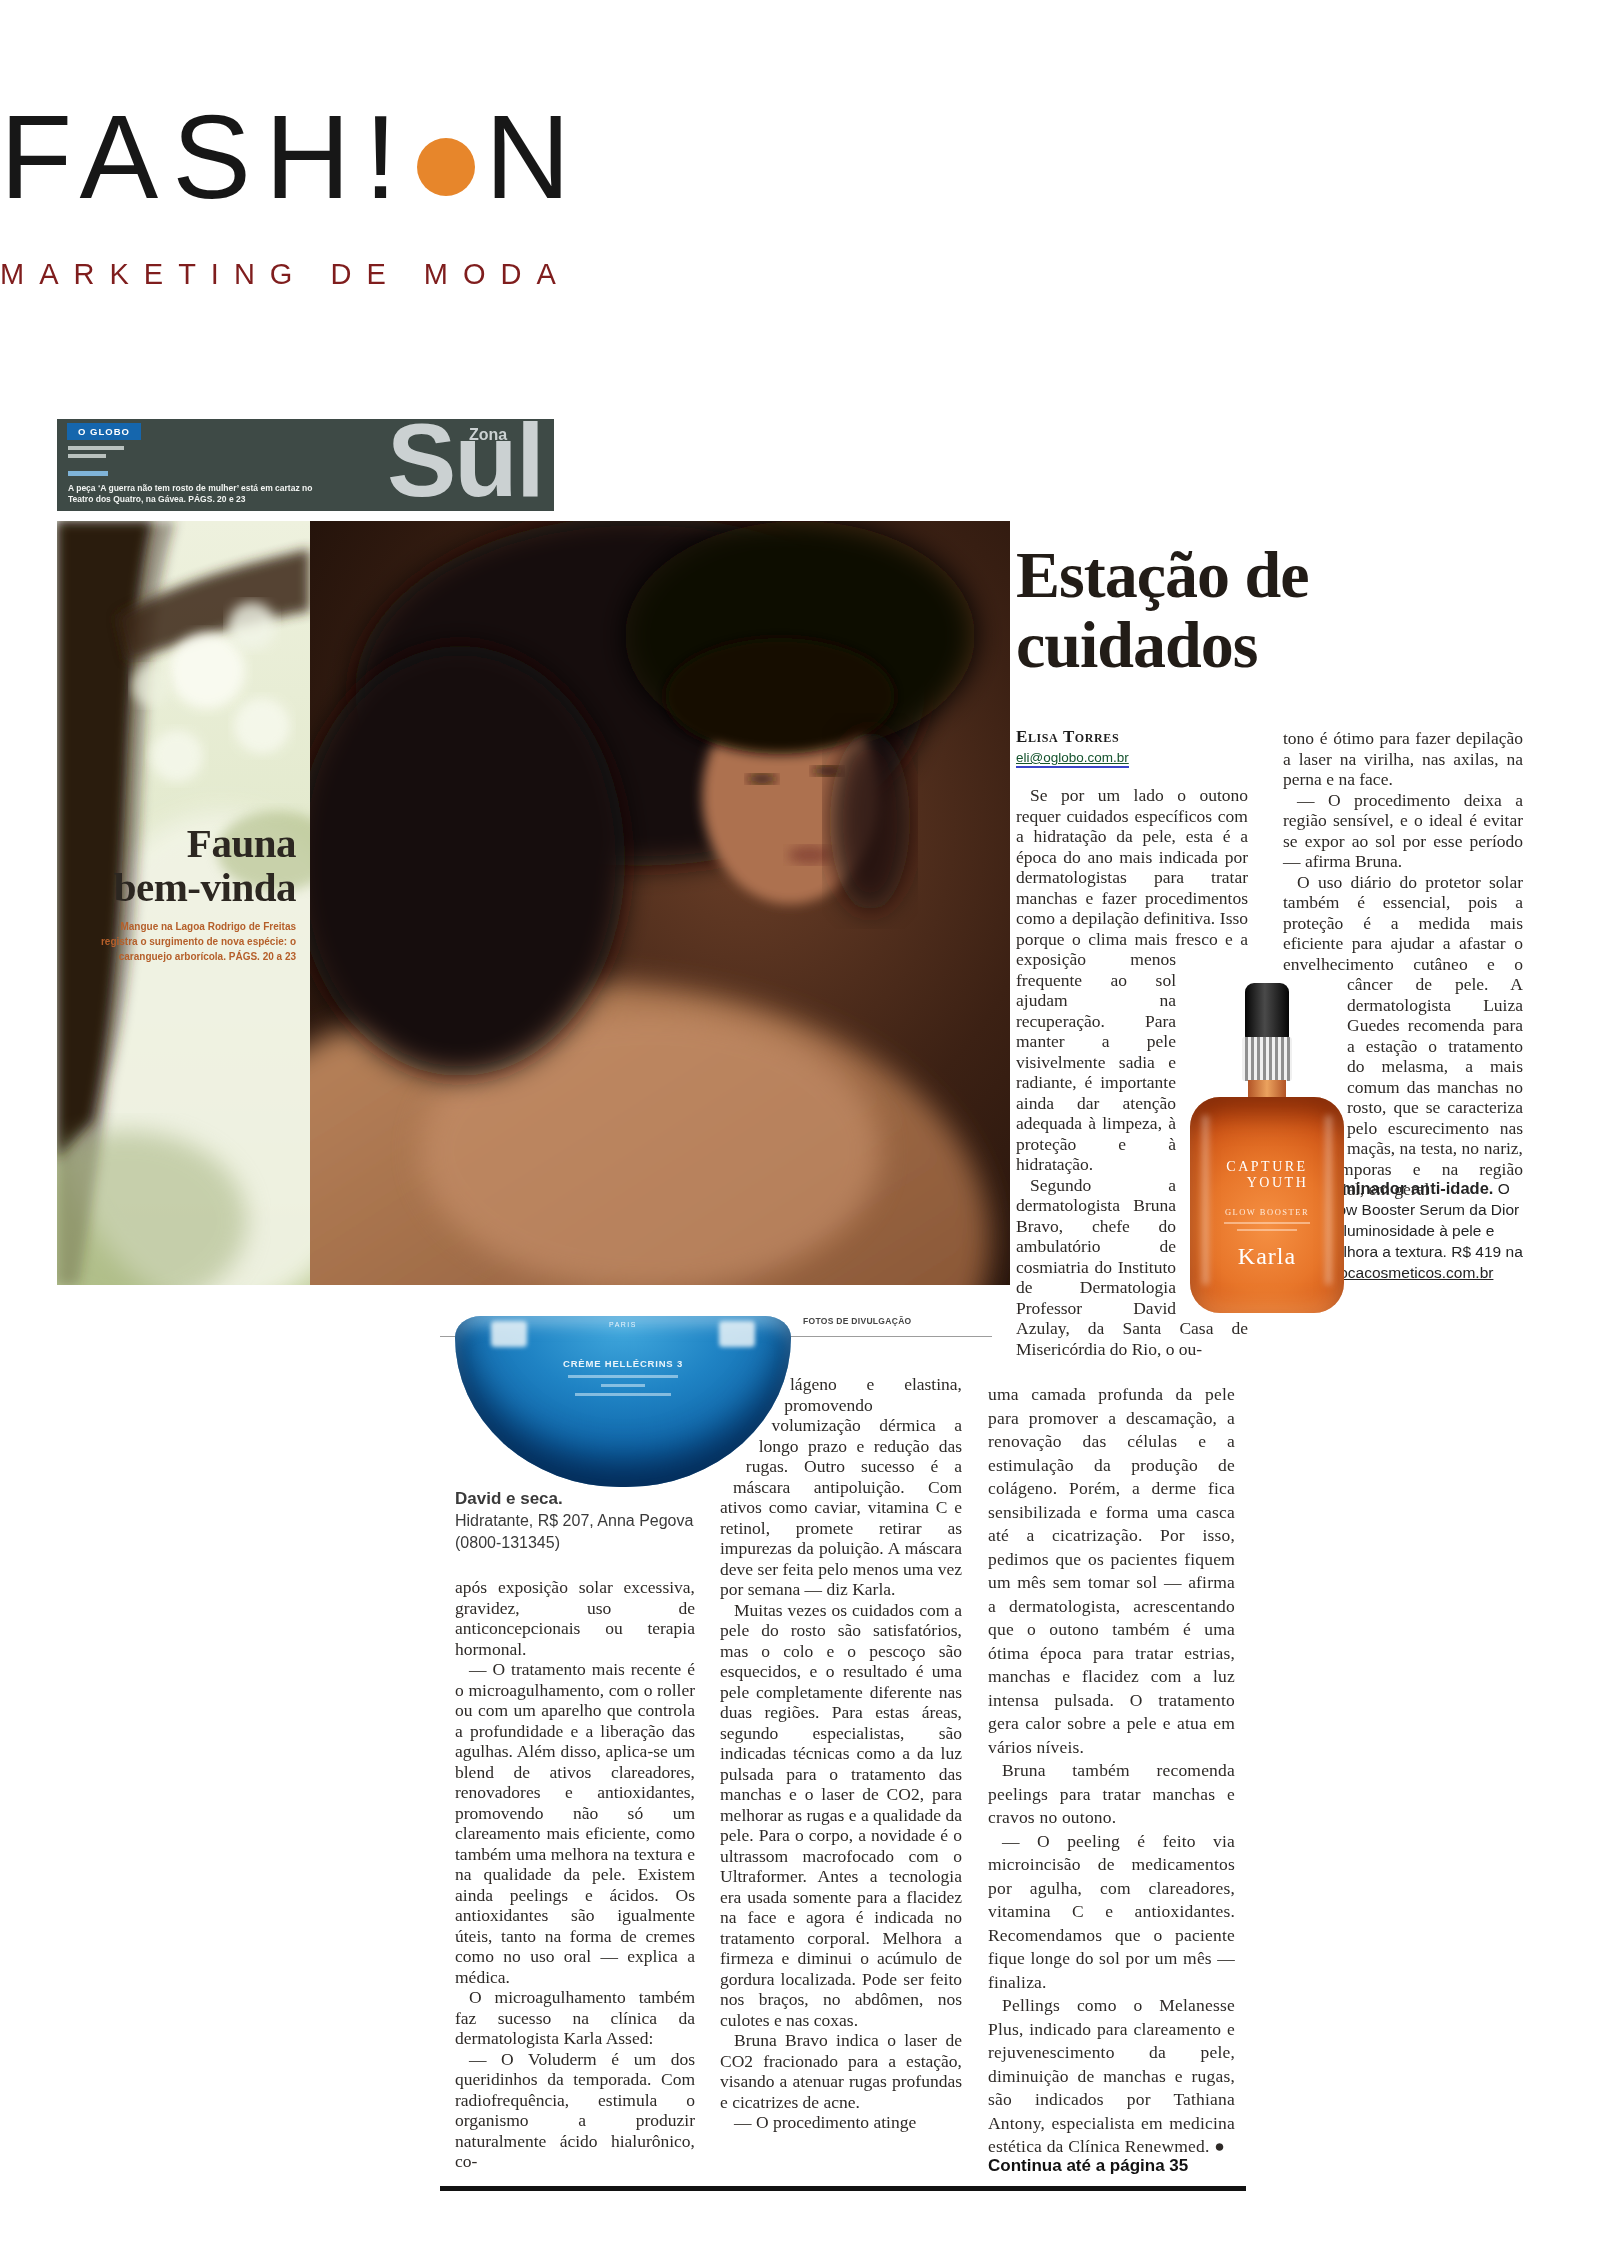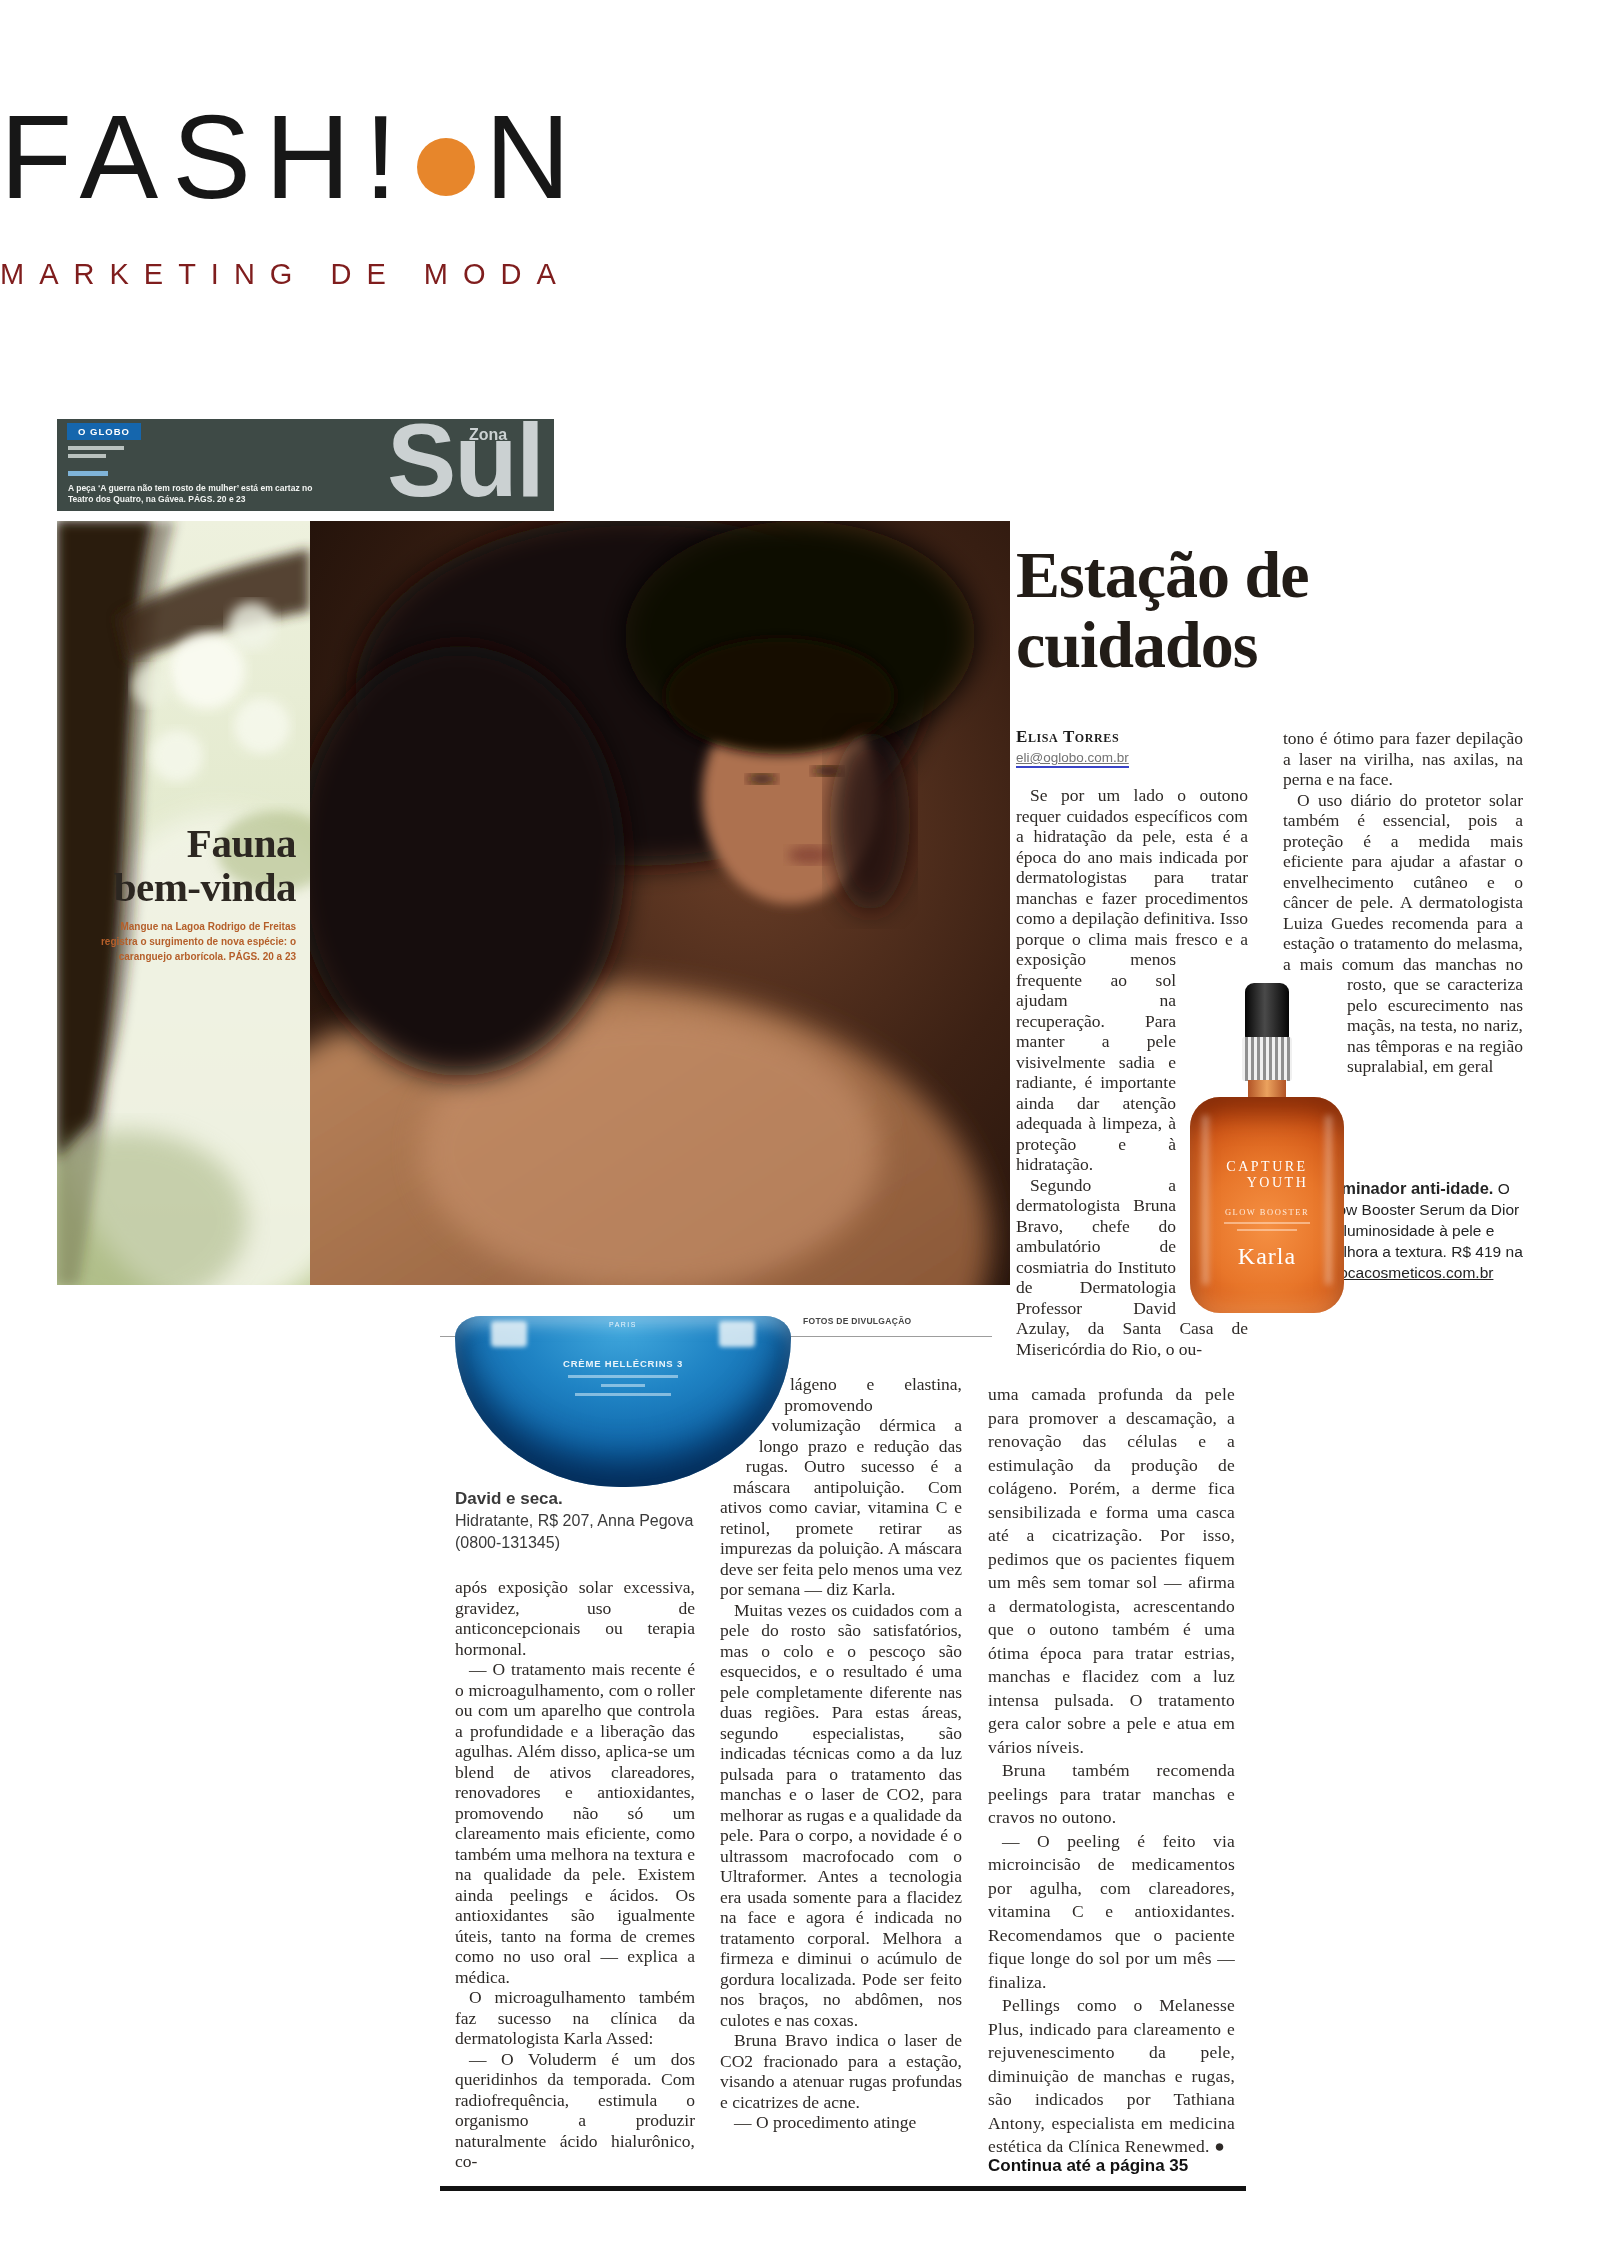--- a/index.html
+++ b/index.html
@@ -40,21 +40,21 @@
   .fauna-cap{position:absolute;right:14px;top:398px;width:208px;text-align:right;
        font-size:10px;font-weight:bold;line-height:1.5;color:#B55F2A;}
 
   
   .hl{position:absolute;left:1016px;top:540px;width:500px;
       font-family:"Liberation Serif",serif;font-weight:bold;font-size:66px;line-height:70px;
       letter-spacing:-1px;color:#221c17;}
   .byline{position:absolute;left:1016px;top:727px;
       font-family:"Liberation Serif",serif;font-weight:bold;font-variant:small-caps;
       font-size:17px;letter-spacing:.6px;color:#1c1c1c;}
-  .email{position:absolute;left:1016px;top:750px;font-size:13.5px;color:#737373;
+  .email{position:absolute;left:1016px;top:750px;font-size:13.5px;color:#14532d;
       border-bottom:2px solid #3a44c8;padding-bottom:1px;}
 
   .news{font-family:"Liberation Serif",serif;font-size:17.5px;line-height:20.5px;
         text-align:justify;color:#2e2a27;}
   .news p{margin:0;}
   .news p.ind{text-indent:14px;}
   .col{position:absolute;}
   .loose{line-height:23.5px;letter-spacing:.2px;}
 
   .cutA{float:right;width:72px;height:520px;shape-outside:inset(192px 0 0 0);shape-margin:8px;}
@@ -204,20 +204,21 @@
   <a class="email" href="#">eli@oglobo.com.br</a>
 
   <div class="col news" style="left:1016px;top:785px;width:232px;">
     <div class="cutA"></div>
     <p class="ind">Se por um lado o outono requer cuidados específicos com a hidratação da pele, esta é a época do ano mais indicada por dermatologistas para tratar manchas e fazer procedimentos como a depilação definitiva. Isso porque o clima mais fresco e a exposição menos frequente ao sol ajudam na recuperação. Para manter a pele visivelmente sadia e radiante, é importante ainda dar atenção adequada à limpeza, à proteção e à hidratação.</p>
     <p class="ind">Segundo a dermatologista Bruna Bravo, chefe do ambulatório de cosmiatria do Instituto de Dermatologia Professor David Azulay, da Santa Casa de Misericórdia do Rio, o ou-</p>
   </div>
   <div class="col news" style="left:1283px;top:728px;width:240px;">
     <div class="cutB"></div>
     <p>tono é ótimo para fazer depilação a laser na virilha, nas axilas, na perna e na face.</p>
+    <p class="ind">— O procedimento deixa a região sensível, e o ideal é evitar se expor ao sol por esse período — afirma Bruna.</p>
     <p class="ind">O uso diário do protetor solar também é essencial, pois a proteção é a medida mais eficiente para ajudar a afastar o envelhecimento cutâneo e o câncer de pele. A dermatologista Luiza Guedes recomenda para a estação o tratamento do melasma, a mais comum das manchas no rosto, que se caracteriza pelo escurecimento nas maçãs, na testa, no nariz, nas têmporas e na região supralabial, em geral</p>
   </div>
 
   <div class="serum">
     <div class="s-cap"></div>
     <div class="s-collar"></div>
     <div class="s-neck"></div>
     <div class="s-body"></div>
     <div class="s-hl" style="left:14px;"></div>
     <div class="s-hl" style="right:14px;"></div>

